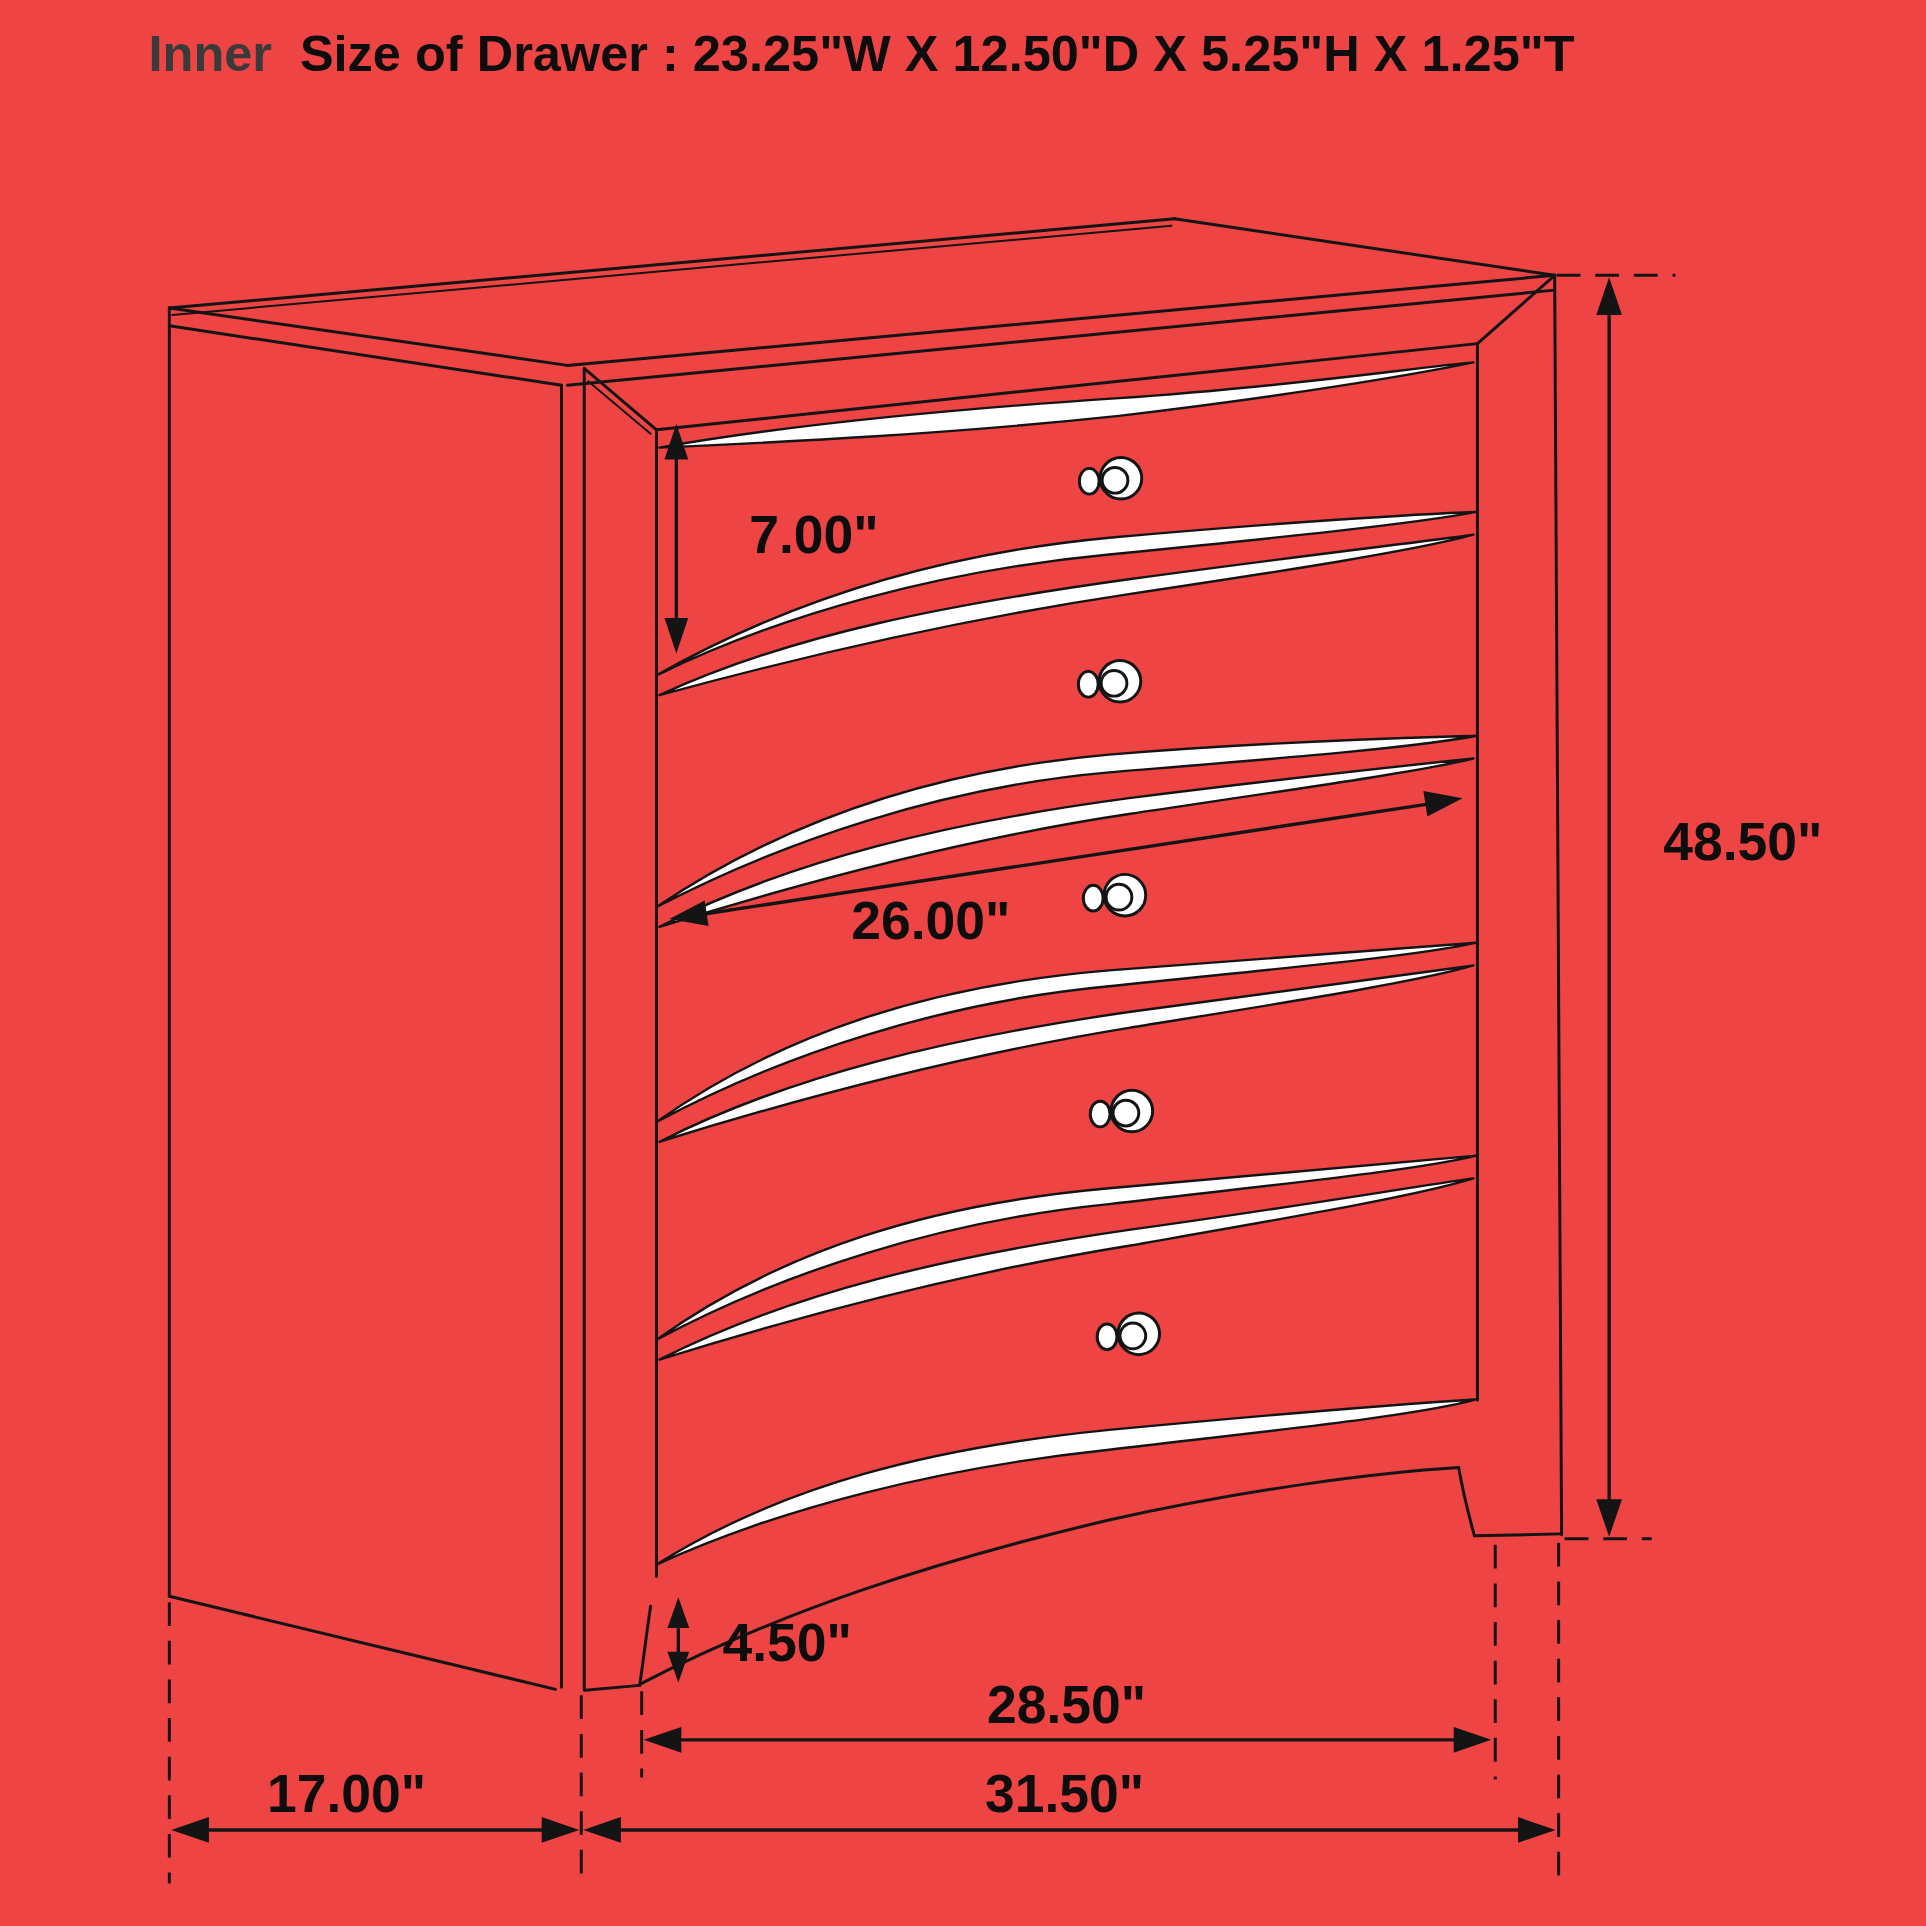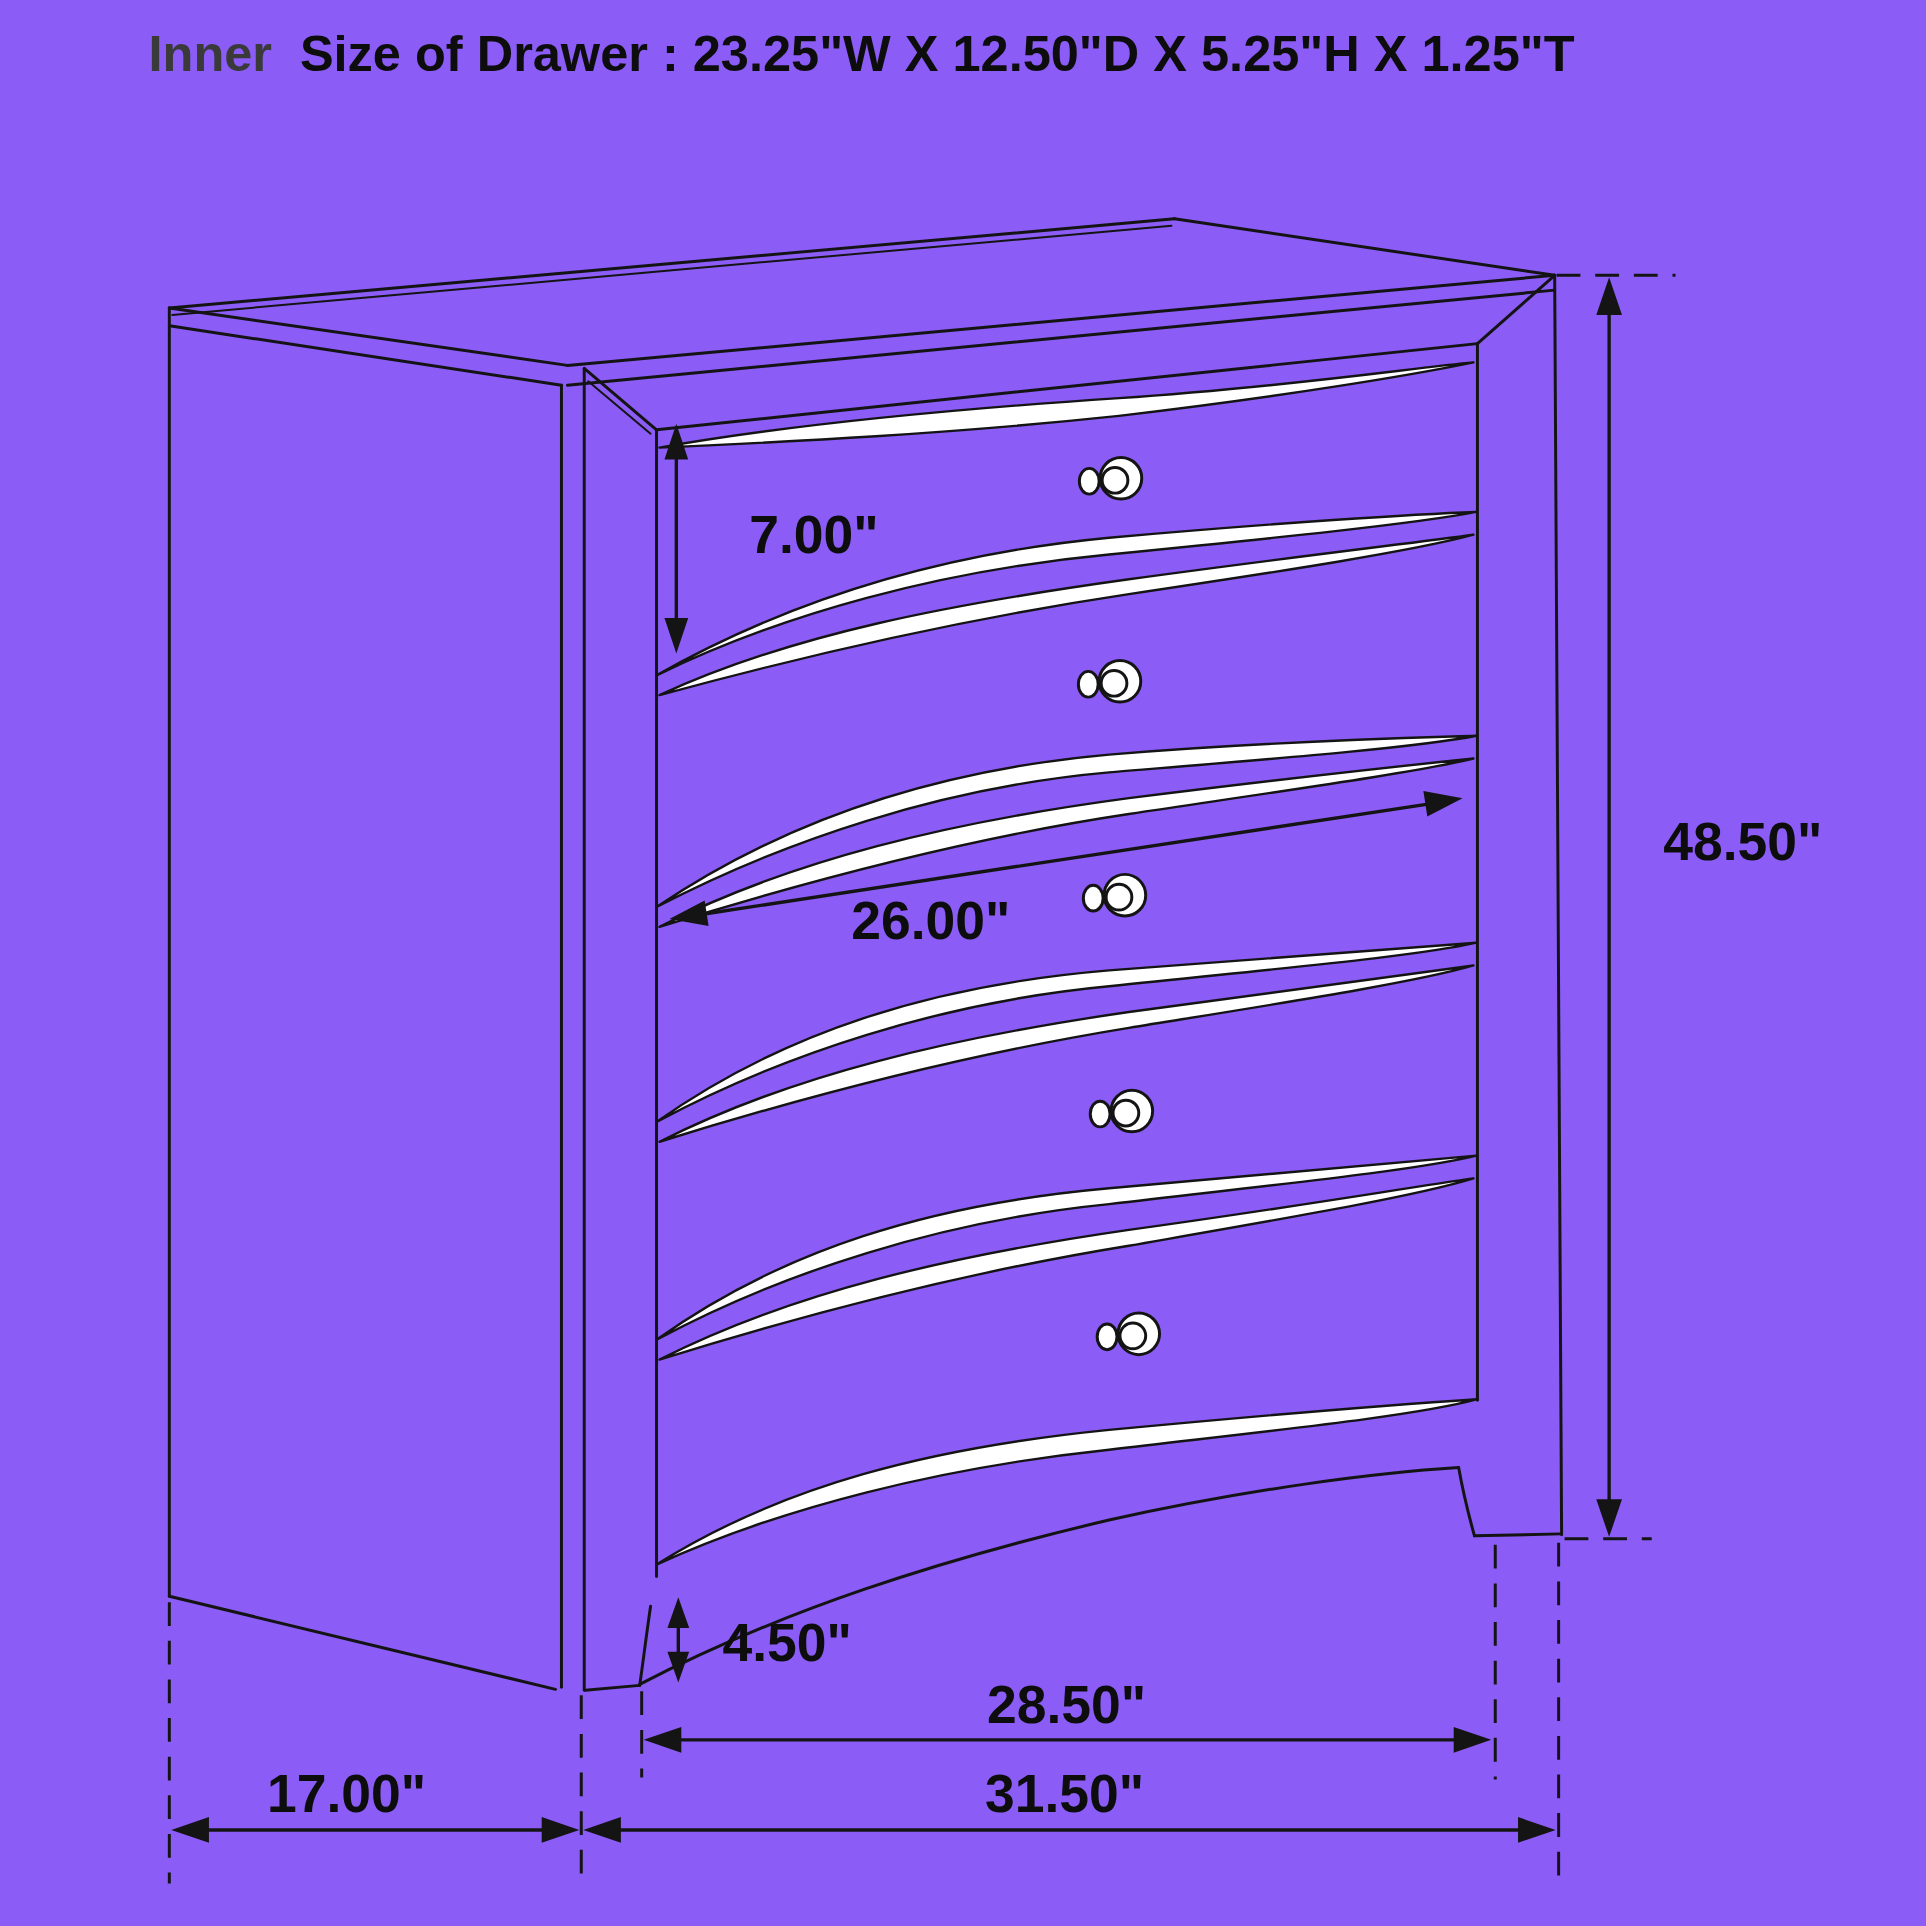--- a/index.html
+++ b/index.html
@@ -1,16 +1,16 @@
 <!DOCTYPE html>
 <html><head>
 <meta charset="utf-8">
 <style>
   html,body{margin:0;padding:0;background:#ffffff;}
-  .stage{position:relative;width:1927px;height:1927px;background:#8b5cf6;overflow:hidden;}
+  .stage{position:relative;width:1927px;height:1927px;background:#ef4444;overflow:hidden;}
   svg{position:absolute;left:0;top:0;}
   .ln{fill:none;stroke:#141414;stroke-width:3;stroke-linecap:round;stroke-linejoin:round;}
   .thin{fill:none;stroke:#141414;stroke-width:2;stroke-linecap:round;}
   .blade{fill:#ffffff;stroke:#141414;stroke-width:2.4;stroke-linejoin:round;}
   .knob{fill:#ffffff;stroke:#141414;stroke-width:3;}
   .dash{fill:none;stroke:#141414;stroke-width:3;stroke-dasharray:24 15;}
   .dim{fill:none;stroke:#141414;stroke-width:3.4;}
   .head{fill:#141414;stroke:none;}
   .dimtext{font:700 54px "Liberation Sans", sans-serif;fill:#0d0d0d;}
   .title{font:700 51px "Liberation Sans", sans-serif;}

